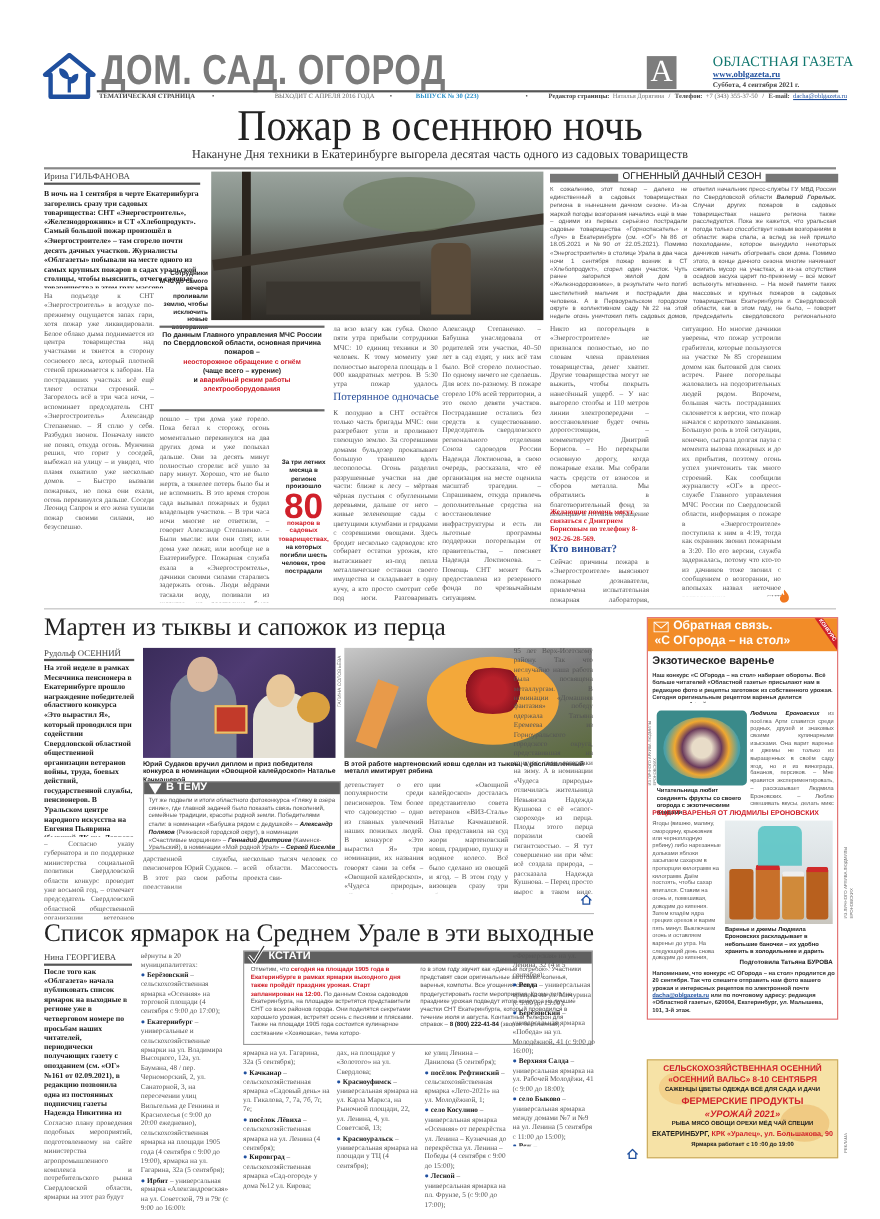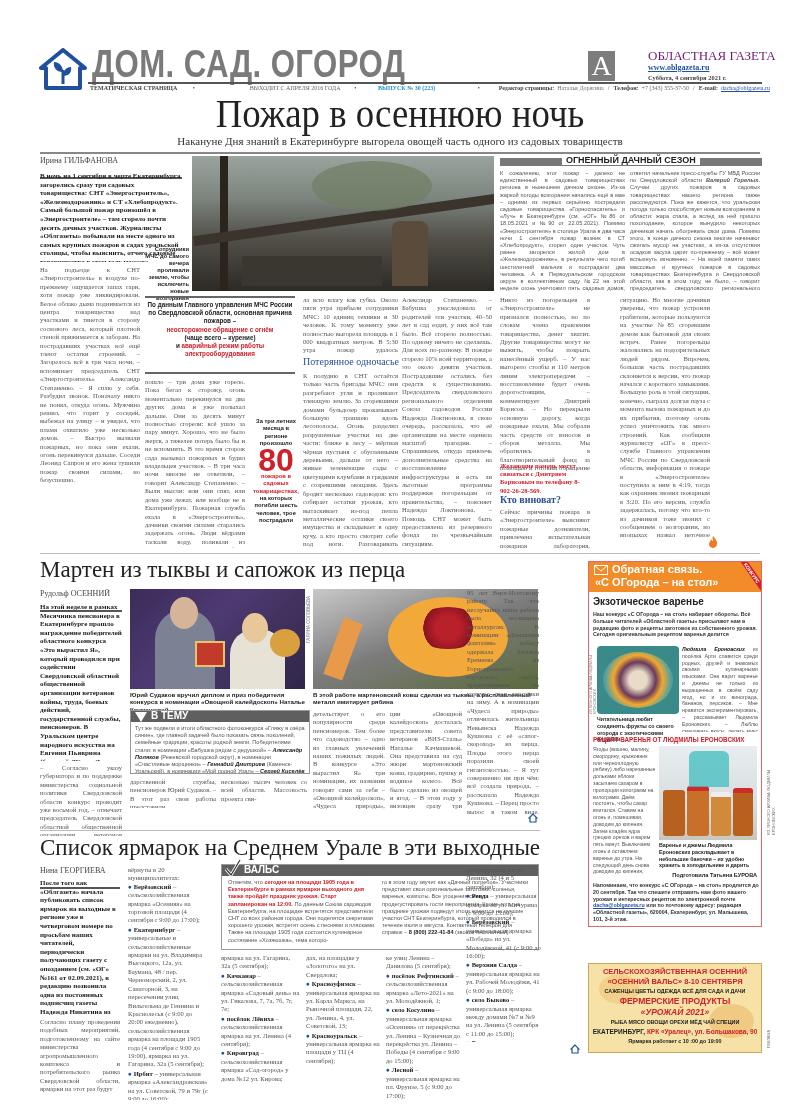--- a/index.html
+++ b/index.html
@@ -4,42 +4,42 @@
 <style>
 *{box-sizing:border-box;margin:0;padding:0}
 html,body{width:800px;height:1108px;background:#fff;overflow:hidden}
 body{position:relative;font-family:"DejaVu Serif",serif;color:#333}
 .abs{position:absolute}
 .sans{font-family:"Liberation Sans",sans-serif}
 .serif{font-family:"Liberation Serif",serif}
 .body-txt{font-family:"Liberation Serif",serif;font-size:6.6px;line-height:8.4px;color:#555;text-align:justify;overflow:hidden}
 .lead-txt{font-family:"Liberation Serif",serif;font-size:7px;line-height:8.6px;color:#222;font-weight:bold;overflow:hidden}
 .small-sans{font-family:"Liberation Sans",sans-serif;font-size:5.6px;line-height:7.2px;color:#555;text-align:justify;overflow:hidden}
-.author{font-family:"Liberation Serif",serif;font-size:8px;color:#444;border-bottom:2px solid #555;padding-bottom:12px}
+.author{font-family:"Liberation Serif",serif;font-size:8px;color:#444;border-bottom:2px solid #555;padding-bottom:1px}
 .headline{font-family:"Liberation Serif",serif;color:#222;white-space:nowrap}
 .photo{overflow:hidden}
 .caption{font-family:"Liberation Sans",sans-serif;font-size:6.5px;line-height:8px;font-weight:bold;color:#222}
 .red{color:#d0202a}
 .blue{color:#2a4f9a}
 </style>
 </head>
 <body>
 
 <div class="abs" style="left:0;top:0;width:800px;height:95px;">
   <svg class="abs" style="left:38px;top:48px;" width="50" height="42" viewBox="0 0 50 42">
     <path d="M25 2 L3 20 L8 20 L8 40 L42 40 L42 20 L47 20 Z" fill="none" stroke="#1f4f9e" stroke-width="4" stroke-linejoin="round"></path>
     <path d="M25 36 L25 22" stroke="#1f4f9e" stroke-width="3"></path>
     <path d="M25 24 C18 24 15 19 16 14 C21 14 25 18 25 24 Z" fill="#1f4f9e"></path>
     <path d="M25 28 C31 28 34 24 33 19 C28 19 25 23 25 28 Z" fill="#1f4f9e"></path>
   </svg>
   <div class="abs sans" style="left:92px;top:44px;font-size:38px;font-weight:bold;color:#7a7a7a;letter-spacing:0.5px;transform:scaleX(0.82);transform-origin:left;white-space:nowrap;line-height:40px;">ДОМ. САД. ОГОРОД</div>
   <div class="abs" style="left:588px;top:51px;width:27px;height:30px;background:#7d7d7d;color:#fff;font-family:'Liberation Serif',serif;font-size:28px;line-height:30px;text-align:center;">
     <span>А</span>
   </div>
-  <div class="abs serif" style="left:648px;top:48px;font-size:13px;color:#701a75;white-space:nowrap;">ОБЛАСТНАЯ ГАЗЕТА</div>
+  <div class="abs serif" style="left:648px;top:48px;font-size:13px;color:#0f766e;white-space:nowrap;">ОБЛАСТНАЯ ГАЗЕТА</div>
   <div class="abs serif" style="left:648px;top:63px;font-size:8px;color:#1f4f9e;text-decoration:underline;font-weight:bold;">www.oblgazeta.ru</div>
   <div class="abs serif" style="left:648px;top:74px;font-size:6.5px;color:#444;font-weight:bold;">Суббота, 4 сентября 2021 г.</div>
 
   <div class="abs" style="left:88px;top:82px;width:674px;height:2px;background:#555;"></div>
   <div class="abs serif" style="left:90px;top:85px;width:680px;font-size:6px;color:#444;white-space:nowrap;display:flex;gap:0;align-items:center;">
     <span style="font-weight:bold;width:108px;">ТЕМАТИЧЕСКАЯ СТРАНИЦА</span>
     <span style="width:60px;">•</span>
     <span style="width:110px;color:#666;">ВЫХОДИТ С АПРЕЛЯ 2016 ГОДА</span>
     <span style="width:25px;">•</span>
     <span style="color:#2a8fc8;font-weight:bold;width:105px;">ВЫПУСК № 30 (223)</span>
@@ -49,21 +49,21 @@
     <span style="margin-right:4px;">/</span>
     <span style="font-weight:bold;margin-right:3px;">Телефон:</span>
     <span style="color:#666;margin-right:4px;">+7 (343) 355-37-50</span>
     <span style="margin-right:4px;">/</span>
     <span style="font-weight:bold;margin-right:3px;">E-mail:</span>
     <span style="color:#1f4f9e;text-decoration:underline;">dacha@oblgazeta.ru</span>
   </div>
 </div>
 
 <div class="abs headline" style="left:0;top:92px;width:800px;text-align:center;font-size:40px;line-height:44px;transform:scaleX(0.92);">Пожар в осеннюю ночь</div>
-<div class="abs serif" style="left:0;top:135px;width:800px;text-align:center;font-size:11px;color:#333;">Накануне Дня знаний в Екатеринбурге выгорела овощей часть одного из садовых товариществ</div>
+<div class="abs serif" style="left:0;top:135px;width:800px;text-align:center;font-size:11px;color:#333;">Накануне Дня техники в Екатеринбурге выгорела десятая часть одного из садовых товариществ</div>
 <div class="abs" style="left:40px;top:152px;width:720px;height:2px;background:#888;"></div>
 
 <div class="abs author" style="left:40px;top:156px;width:142px;">Ирина ГИЛЬФАНОВА</div>
 <div class="abs lead-txt" style="left:40px;top:172px;width:142px;height:90px;">В ночь на 1 сентября в черте Екатеринбурга загорелись сразу три садовых товарищества: СНТ «Энергостроитель», «Железнодорожник» и СТ «Хлебопродукт». Самый большой пожар произошёл в «Энергостроителе» – там сгорело почти десять дачных участков. Журналисты «Облгазеты» побывали на месте одного из самых крупных пожаров в садах уральской столицы, чтобы выяснить, отчего садовые товарищества в этом году массово полыхают как спички.</div>
 <div class="abs body-txt" style="left:40px;top:266px;width:100px;height:282px;">На подъезде к СНТ «Энергостроитель» в воздухе по-прежнему ощущается запах гари, хотя пожар уже ликвидировали. Белое облако дыма поднимается из центра товарищества над участками и тянется в сторону соснового леса, который плотной стеной прижимается к заборам. На пострадавших участках всё ещё тлеют остатки строений. – Загорелось всё в три часа ночи, – вспоминает председатель СНТ «Энергостроитель» Александр Степаненко. – Я сплю у себя. Разбудил звонок. Поначалу никто не понял, откуда огонь. Мужчина решил, что горит у соседей, выбежал на улицу – и увидел, что пламя охватило уже несколько домов. – Быстро вызвали пожарных, но пока они ехали, огонь перекинулся дальше. Соседи Леонид Сапрон и его жена тушили пожар своими силами, но безуспешно.</div>
 <div class="abs sans" style="left:143px;top:246px;width:46px;font-size:5.8px;line-height:7px;font-weight:bold;text-align:right;color:#222;">Сотрудники МЧС до самого вечера проливали землю, чтобы исключить новые возгорания</div>
 
 <div class="abs photo" style="left:192px;top:156px;width:302px;height:135px;background:linear-gradient(180deg,#9aa39d 0%,#7d8780 30%,#53514a 60%,#2d2a25 100%);">
   <div class="abs" style="left:28px;top:0;width:8px;height:135px;background:#2a241d;"></div>
   <div class="abs" style="left:0;top:58px;width:320px;height:10px;background:#3b342c;transform:rotate(-8deg);"></div>
@@ -87,21 +87,21 @@
   <div>на которых погибли шесть человек, трое пострадали</div>
 </div>
 
 <div class="abs body-txt" style="left:303px;top:296px;width:95px;height:58px;">ла всю влагу как губка. Около пяти утра прибыли сотрудники МЧС: 10 единиц техники и 30 человек. К тому моменту уже полностью выгорела площадь в 1 000 квадратных метров. В 5:30 утра пожар удалось локализовать, а в 7:05 – ликвидировать открытое горение.</div>
 <div class="abs serif blue" style="left:303px;top:356px;font-size:10px;font-weight:normal;white-space:nowrap;">Потерянное одночасье</div>
 <div class="abs body-txt" style="left:303px;top:372px;width:95px;height:176px;">К полудню в СНТ остаётся только часть бригады МЧС: они разгребают угли и проливают тлеющую землю. За сгоревшими домами бульдозер прокапывает большую траншею вдоль лесополосы. Огонь разделил разрушенные участки на две части: ближе к лесу – мёртвая чёрная пустыня с обугленными деревьями, дальше от него – живые зеленеющие сады с цветущими клумбами и грядками с созревшими овощами. Здесь бродит несколько садоводов: кто собирает остатки урожая, кто вытаскивает из-под пепла металлические останки своего имущества и складывает в одну кучу, а кто просто смотрит себе под ноги. Разговаривать отказываются все. – Со мной не надо говорить, – отмахивается от меня женщина. – Всё у вас перед глазами! – Конечно, у всех горе, – кивает</div>
 <div class="abs body-txt" style="left:402px;top:296px;width:90px;height:252px;">Александр Степаненко. – Бабушка унаследовала от родителей эти участки, 40–50 лет в сад ездят, у них всё там было. Всё сгорело полностью. По одному ничего не сделаешь. Для всех по-разному. В пожаре сгорело 10% всей территории, а это около девяти участков. Пострадавшие остались без средств к существованию. Председатель свердловского регионального отделения Союза садоводов России Надежда Локтионова, в свою очередь, рассказала, что её организация на месте оценила масштаб трагедии. – Спрашиваем, откуда привлечь дополнительные средства на восстановление инфраструктуры и есть ли льготные программы поддержки погорельцам от правительства, – поясняет Надежда Локтионова. – Помощь СНТ может быть предоставлена из резервного фонда по чрезвычайным ситуациям.</div>
 
 <div class="abs" style="left:500px;top:156px;width:300px;height:136px;">
   <div class="abs" style="left:0;top:2px;width:262px;height:8px;background:#777;"></div>
-  <div class="abs sans" style="left:62px;top:-1px;padding:0 4px;background:#fff;font-size:9px;font-weight:bold;color:#222;white-space:nowrap;text-align:center;">ОГНЕННЫЙ ДАЧНЫЙ СЕЗОН</div>
+  <div class="abs sans" style="left:62px;top:-1px;padding:0 4px;background:#fff;font-size:9px;font-weight:normal;color:#222;white-space:nowrap;text-align:center;">ОГНЕННЫЙ ДАЧНЫЙ СЕЗОН</div>
   <div class="abs small-sans" style="left:0;top:14px;width:125px;height:122px;">К сожалению, этот пожар – далеко не единственный в садовых товариществах региона в нынешнем дачном сезоне. Из-за жаркой погоды возгорания начались ещё в мае – одними из первых серьёзно пострадали садовые товарищества «Горноспасатель» и «Луч» в Екатеринбурге (см. «ОГ» №86 от 18.05.2021 и №90 от 22.05.2021). Помимо «Энергостроителя» в столице Урала в два часа ночи 1 сентября пожар возник в СТ «Хлебопродукт», сгорел один участок. Чуть ранее загорелся жилой дом в «Железнодорожнике», в результате чего погиб шестилетний мальчик и пострадали два человека. А в Первоуральском городском округе в коллективном саду №22 на этой неделе огонь уничтожил пять садовых домов, ещё два дома частично повреждены. – По одной из версий, возможной причиной возгорания частного дома в СНТ «Энергостроитель» стало замыкание электропроводки, переклёкнувшейся на соседние дома, – сообщили в ведомстве.</div>
   <div class="abs small-sans" style="left:130px;top:14px;width:130px;height:122px;">
     <span>ответил начальник пресс-службы ГУ МВД России по Свердловской области</span> <b><i>Валерий Горелых.</i></b> <span>Случаи других пожаров в садовых товариществах нашего региона также расследуются. Пока же кажется, что уральская погода только способствует новым возгораниям в области: жара спала, а вслед за ней пришло похолодание, которое вынудило некоторых дачников начать обогревать свои дома. Помимо этого, в конце дачного сезона многие начинают сжигать мусор на участках, а из-за отсутствия осадков засуха царит по-прежнему – всё может вспыхнуть мгновенно. – На моей памяти таких массовых и крупных пожаров в садовых товариществах Екатеринбурга и Свердловской области, как в этом году, не было, – говорит председатель свердловского регионального отделения Союза садоводов России Надежда Локтионова. – Неосторожное обращение с огнём, особенно детей, поджоги, проблемы с проводкой – всё может привести к пожару.</span>
   </div>
 </div>
 
 <div class="abs body-txt" style="left:500px;top:296px;width:90px;height:175px;">Никто из погорельцев в «Энергостроителе» не признался полностью, но по словам члена правления товарищества, денег хватит. Другие товарищества могут не выжить, чтобы покрыть нанесённый ущерб. – У нас выгорело столбы и 110 метров линии электропередачи – восстановление будет очень дорогостоящим, – комментирует Дмитрий Борисов. – Но перекрыли основную дорогу, когда пожарные ехали. Мы собрали часть средств от взносов и сборов металла. Мы обратились в благотворительный фонд за помощью и готовим обращение в администрацию. Также СНТ могут помочь и неравнодушные люди: погорельцы особенно нуждаются в строительных материалах и бытовках для временного размещения их на участках.</div>
 <div class="abs serif red" style="left:500px;top:462px;width:90px;font-size:6.6px;line-height:8.2px;font-weight:bold;">Желающие помочь могут связаться с Дмитрием Борисовым по телефону 8-902-26-28-569.</div>
 <div class="abs serif blue" style="left:500px;top:494px;font-size:10px;font-weight:bold;">Кто виноват?</div>
 <div class="abs body-txt" style="left:500px;top:508px;width:90px;height:42px;">Сейчас причины пожара в «Энергостроителе» выясняют пожарные дознаватели, привлечена испытательная пожарная лаборатория, проводится пожарно-техническая экспертиза. Председатель «Энергостроителя» отказалась комментировать эту</div>
@@ -220,21 +220,21 @@
       <div style="margin-bottom: 1px;"><span style="color: rgb(31, 79, 158);">● </span><b style="color: rgb(34, 34, 34);">Ирбит</b> <span>– универсальная ярмарка «Александровская» на ул. Советской, 79 и 79г (с 9:00 до 16:00);</span></div>
     </div>
 </div>
 
 <div class="abs" style="left:221px;top:864px;width:318px;height:86px;border:1px solid #999;">
   <div class="abs" style="left:0;top:0;width:316px;height:11px;background:#5f5f5f;"></div>
   <svg class="abs" style="left:3px;top:-6px;" width="16" height="18" viewBox="0 0 16 18">
       <path d="M1 10 L6 16 L15 1" fill="none" stroke="#fff" stroke-width="3"></path>
       <path d="M1 10 L6 16 L15 1" fill="none" stroke="#333" stroke-width="1.2"></path>
     </svg>
-  <div class="abs sans" style="left:22px;top:-1px;font-size:10px;font-weight:bold;color:#fff;">ВАЛЬС</div>
+  <div class="abs sans" style="left:22px;top:-1px;font-size:10px;font-weight:bold;color:#fff;">КСТАТИ</div>
   <div class="abs small-sans" style="left:6px;top:14px;width:148px;height:70px;text-align:left;">
     <span>Отметим, что</span>
     <b class="red">сегодня на площади 1905 года в Екатеринбурге в рамках ярмарки выходного дня также пройдёт праздник урожая. Старт запланирован на 12:00.</b>
     <span>По данным Союза садоводов Екатеринбурга, на площадке встретятся представители СНТ со всех районов города. Они поделятся секретами хорошего урожая, встретят осень с песнями и плясками. Также на площади 1905 года состоится кулинарное состязание «Хозяюшка», тема которо-</span>
   </div>
   <div class="abs small-sans" style="left:160px;top:14px;width:150px;height:70px;text-align:left;">
     <span>го в этом году звучит как «Дачный погребок». Участники представят свои оригинальные заготовки: соленья, варенья, компоты. Все угощения смогут продегустировать гости мероприятия. Кроме того, на празднике урожая подведут итоги конкурса на лучшие участки СНТ Екатеринбурга, который проводился в течение июля и августа. Контактный телефон для справок –</span>
     <b style="color:#222;">8 (800) 222-41-84</b>
     <span>(звонок бесплатный).</span>
   </div>

